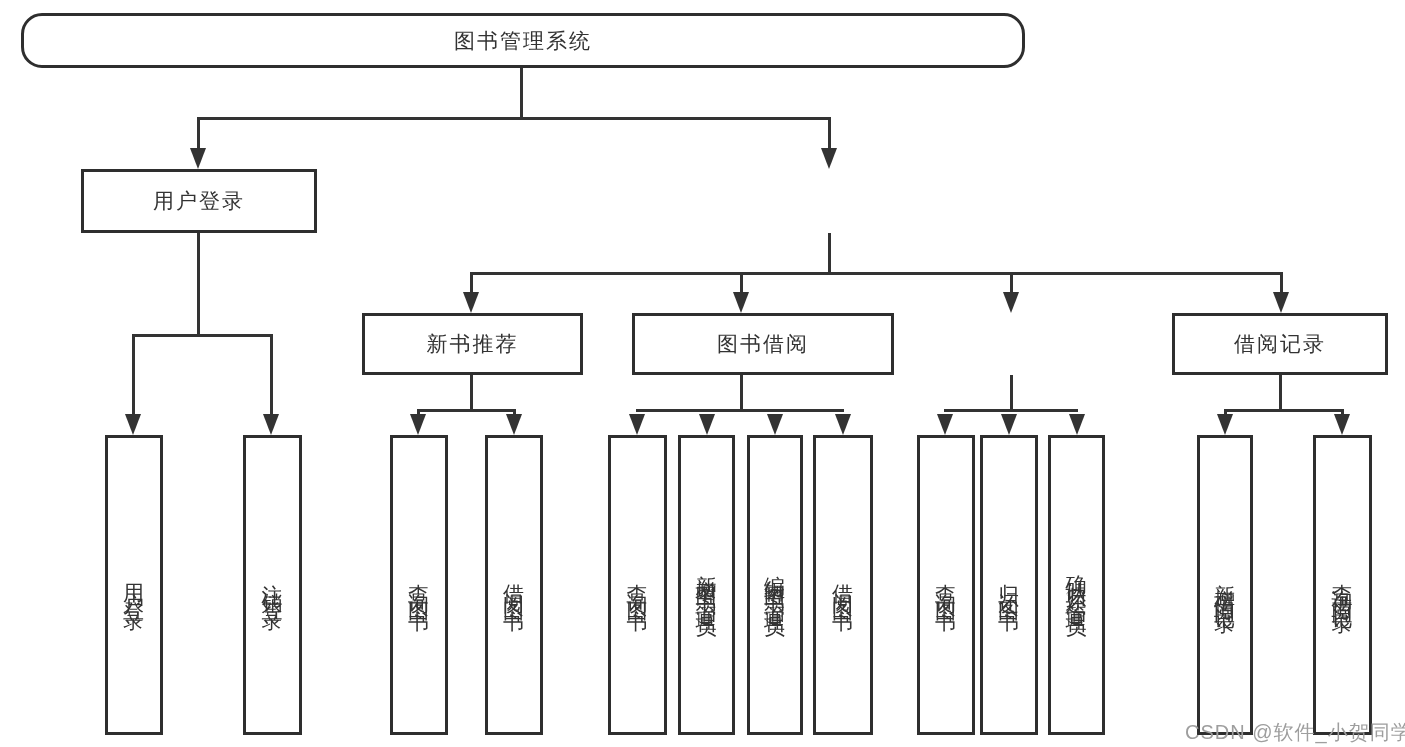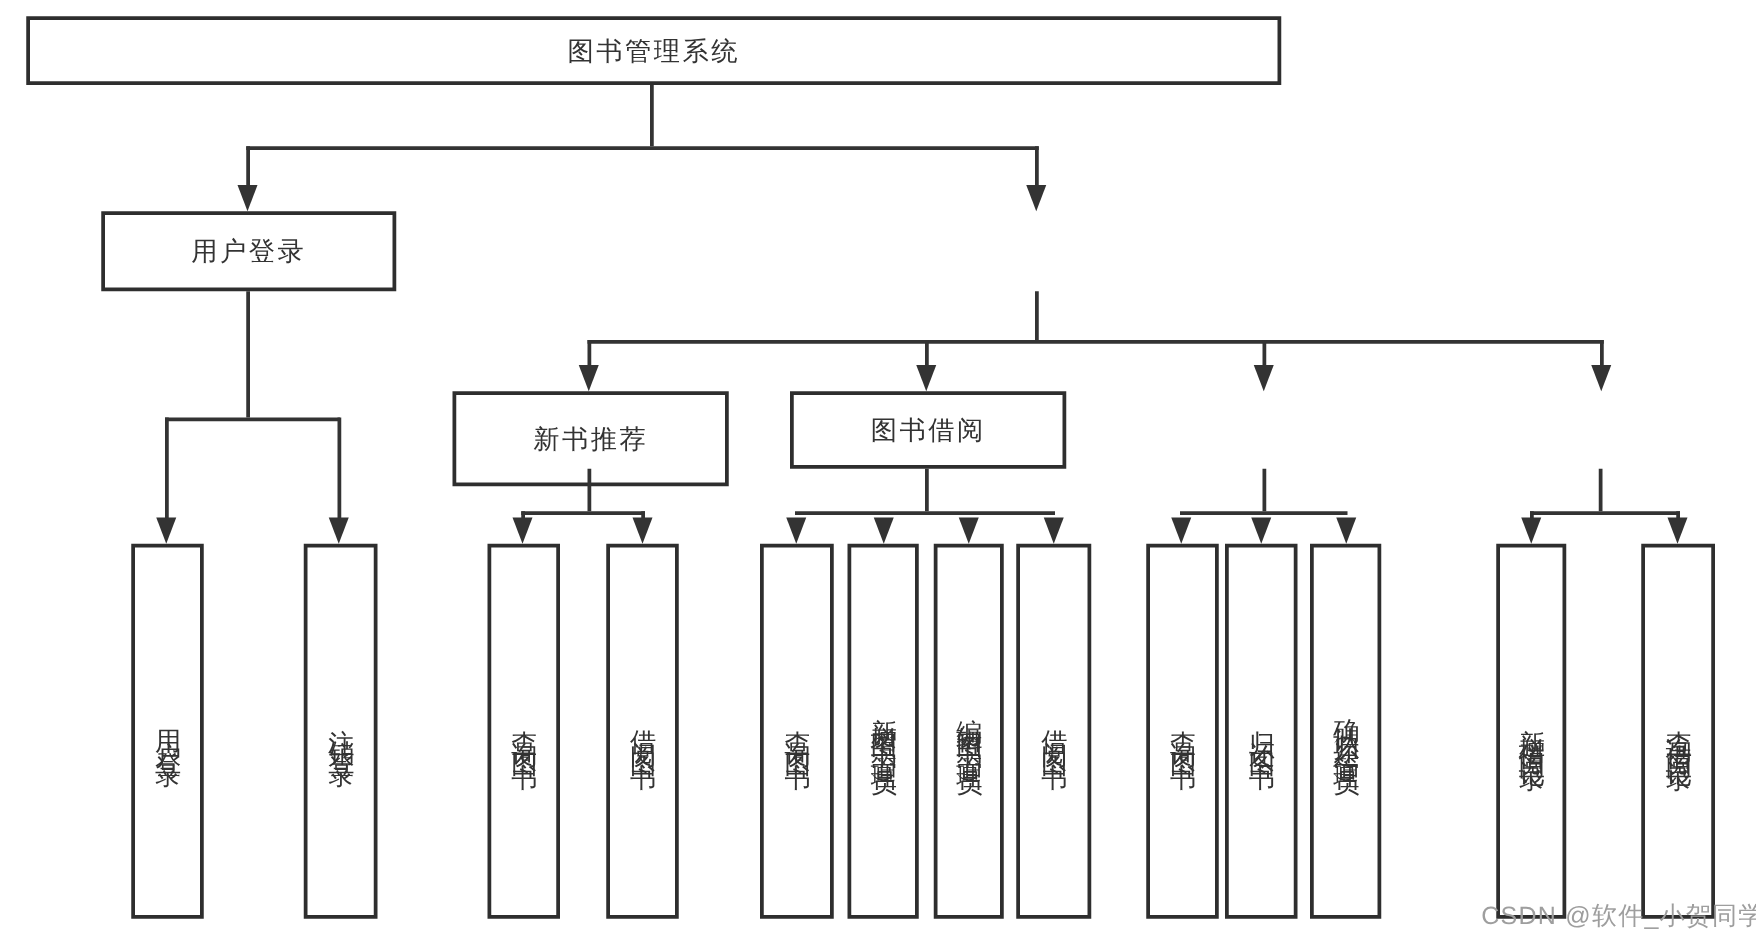--- a/index.html
+++ b/index.html
@@ -30,33 +30,36 @@
   }
   .watermark{
     position:absolute;font-size:20px;color:#9e9e9e;letter-spacing:1px;white-space:nowrap;
   }
 </style>
 </head>
 <body>
 
 <div class="canvas">
 
-  <div class="hbox" style="left:21px;top:13px;width:1004px;height:55px;">
+  <div class="hbox" style="left:21px;top:13px;width:1004px;height:55px;border-radius:21px;">
     <span>图书管理系统</span>
   </div>
 
   <div class="hbox" style="left:81px;top:169px;width:236px;height:64px;">
     <span>用户登录</span>
   </div>
 
-  <div class="hbox" style="left:362px;top:313px;width:221px;height:76px;text-align:center;">
+  <div class="hbox" style="left:362px;top:313px;width:221px;height:62px;text-align:center;">
     <span>新书推荐</span>
   </div>
-  <div class="hbox" style="left:632px;top:313px;width:221px;height:62px;">
+  <div class="hbox" style="left:632px;top:313px;width:262px;height:62px;">
     <span>图书借阅</span>
+  </div>
+  <div class="hbox" style="left:1172px;top:313px;width:216px;height:62px;">
+    <span>借阅记录</span>
   </div>
 
   <div class="vbox" style="left:105px;top:435px;width:58px;height:300px;">
     <span>用户登录</span>
   </div>
   <div class="vbox" style="left:243px;top:435px;width:59px;height:300px;">
     <span>注销登录</span>
   </div>
 
   <div class="vbox" style="left:390px;top:435px;width:58px;height:300px;">

